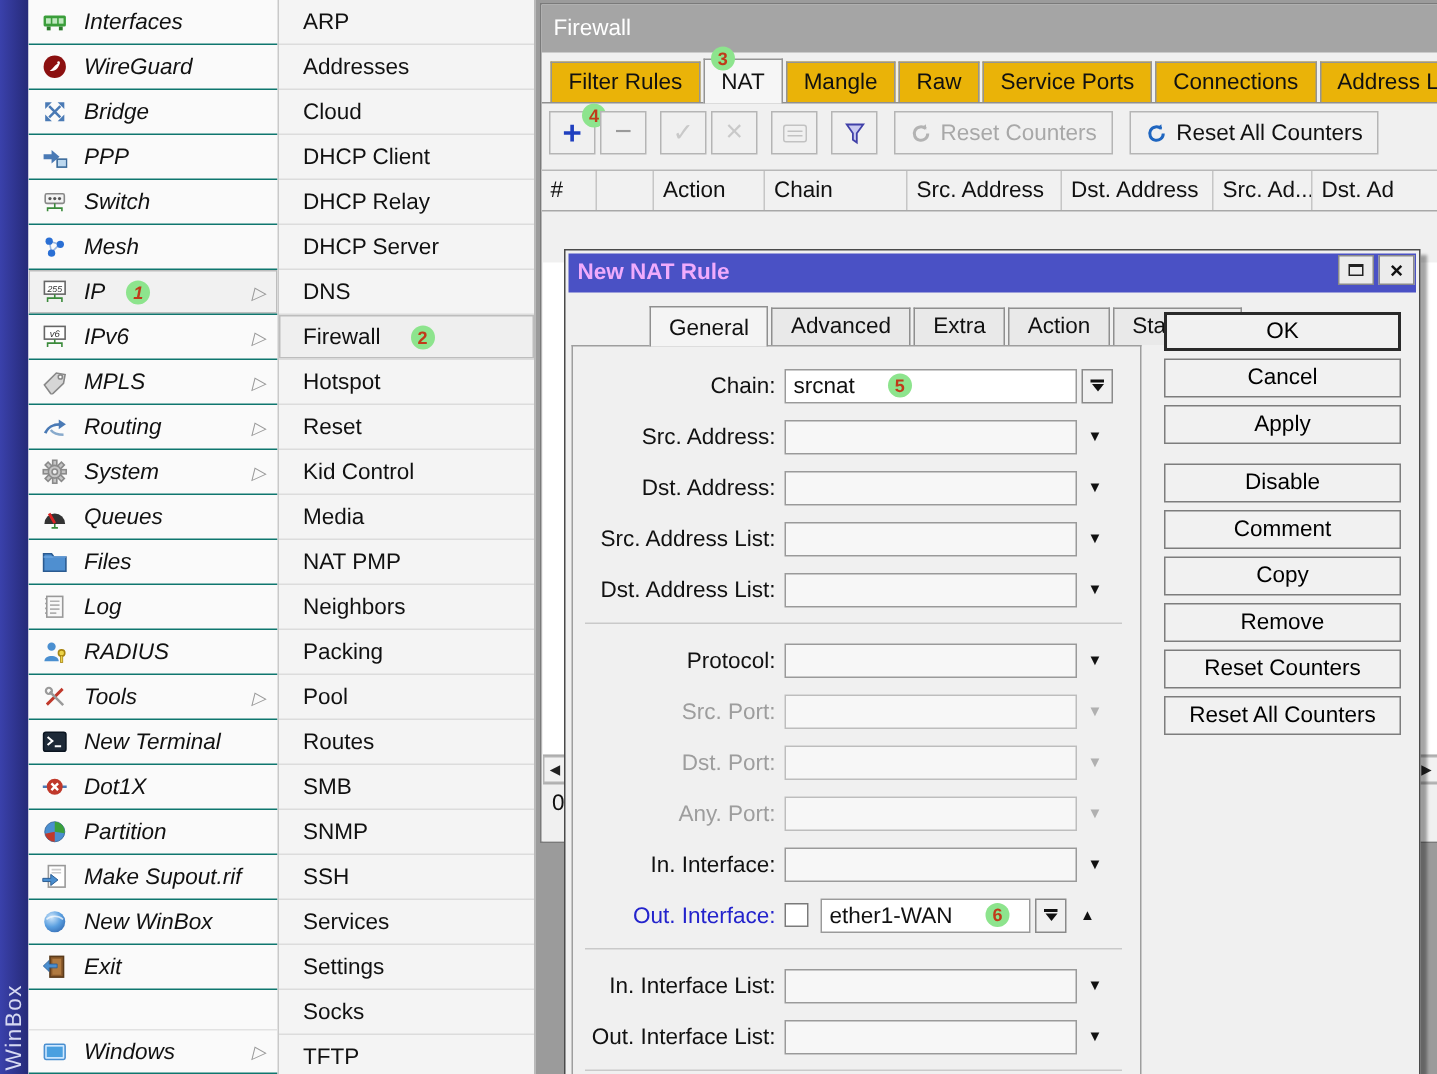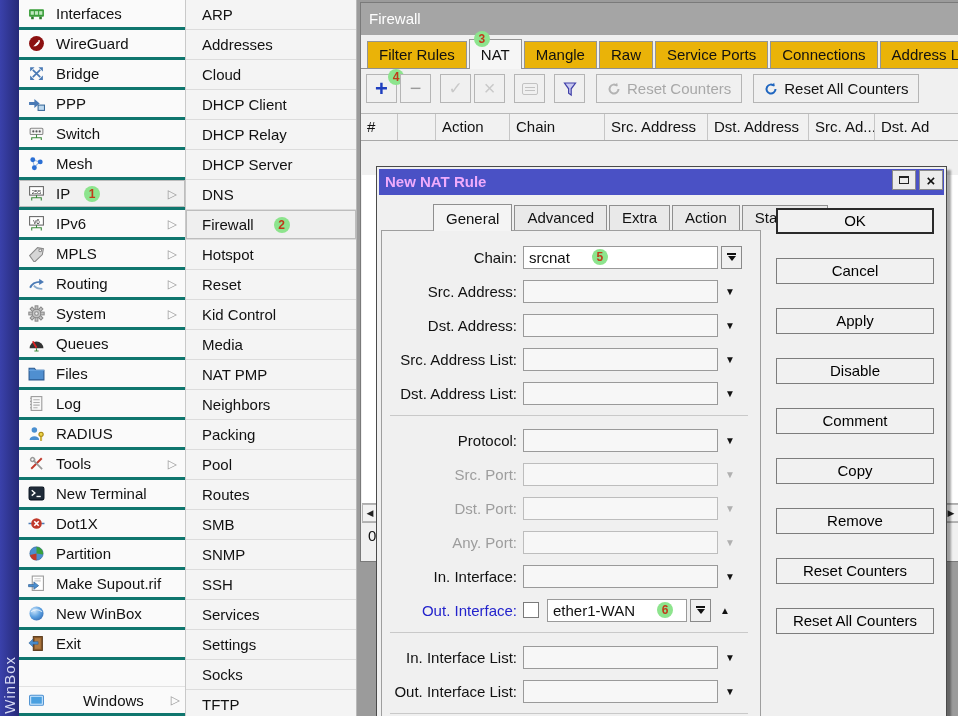--- a/index.html
+++ b/index.html
@@ -5,27 +5,27 @@
   html,body{margin:0;padding:0;background:#666;}
   *{box-sizing:border-box;font-family:"Liberation Sans",sans-serif;}
   #screen{position:relative;width:958px;height:716px;overflow:hidden;background:#fff;font-size:15px;color:#111;}
 
   
   #vstrip{position:absolute;left:0;top:0;width:19px;height:716px;background:linear-gradient(to right,#3a41ab,#262a78);}
   #vtitle{position:absolute;bottom:2px;left:1px;writing-mode:vertical-rl;transform:rotate(180deg);color:#d6d9f2;font-size:15px;letter-spacing:1px;}
 
   
   #menu1{position:absolute;left:19px;top:0;width:167px;height:716px;background:#fafafa;border-right:1px solid #c9c9c9;overflow:hidden;}
-  .m1row{display:flex;align-items:center;height:30px;padding:0 8px 0 8px;border-bottom:3px solid #0f766e;cursor:default;}
+  .m1row{display:flex;align-items:center;height:30px;padding:0 8px 0 8px;border-bottom:1px solid #0f766e;cursor:default;font-style:italic;}
   .m1icon{width:19px;height:17px;margin-right:10px;flex:0 0 19px;display:inline-flex;align-items:center;justify-content:center;}
   .m1icon svg{width:17px;height:17px;}
   .m1label{white-space:nowrap;}
   .m1arrow{margin-left:auto;color:#9a9a9a;font-size:12px;}
   .m1row.sel{box-shadow:inset 0 0 0 1px #bdbdbd;background:#f1f1f1;}
-  .m1row.gap{margin-top:26px;border-top:1px solid #e2e2e2;gap:27px;}
+  .m1row.gap{margin-top:26px;border-top:1px solid #e2e2e2;}
 
   #menu2{position:absolute;left:186px;top:0;width:171px;height:716px;background:#f4f4f4;border-right:1px solid #b9b9b9;overflow:hidden;}
   .m2row{display:flex;align-items:center;height:30px;padding-left:16px;border-bottom:1px solid #dcdcdc;cursor:default;}
   .m2row.sel{box-shadow:inset 0 0 0 1px #bdbdbd;background:#efefef;}
 
   .badge{display:inline-block;width:16px;height:16px;border-radius:50%;background:var(--badge-bg);color:var(--badge-text);font-size:12px;font-weight:bold;line-height:16px;text-align:center;margin-left:16px;flex:0 0 16px;}
 
   
   #desktop{position:absolute;left:357px;top:0;width:601px;height:716px;background:var(--desktop);overflow:hidden;}
 
@@ -83,21 +83,21 @@
   .finput .badge{margin-left:22px;}
   .combo-btn{width:21px;height:23px;margin-left:3px;background:#f0f0f0;border:1px solid #8a8a8a;display:inline-flex;flex-direction:column;align-items:center;justify-content:center;flex:0 0 21px;}
   .cbar{width:9px;height:2px;background:#111;margin-bottom:1px;}
   .ctri{width:0;height:0;border:4px solid transparent;border-top:5px solid #111;margin-bottom:-4px;}
   .drop-arrow{margin-left:7px;font-size:10px;color:#111;}
   .frow.dis .drop-arrow{color:#b0b0b0;}
   .up-arrow{margin-left:9px;font-size:10px;color:#111;}
   .fsep{position:absolute;left:8px;right:12px;top:34px;height:1px;background:#c9c9c9;}
 
   #dlg-buttons{position:absolute;left:399px;top:41px;width:158px;}
-  .dbtn{display:block;width:158px;height:26px;margin-bottom:24px;background:#f1f1f1;border:1px solid #7d7d7d;font-size:15px;text-align:center;line-height:24px;padding:0;}
+  .dbtn{display:block;width:158px;height:26px;margin-bottom:5px;background:#f1f1f1;border:1px solid #7d7d7d;font-size:15px;text-align:center;line-height:24px;padding:0;}
   .dbtn.def{border:2px solid #2a2a2a;line-height:22px;}
   .dbtn.gap{margin-top:13px;}
 </style>
 </head>
 <body>
 
 <div id="screen">
 
   <div id="vstrip">
     <span id="vtitle">WinBox</span>

